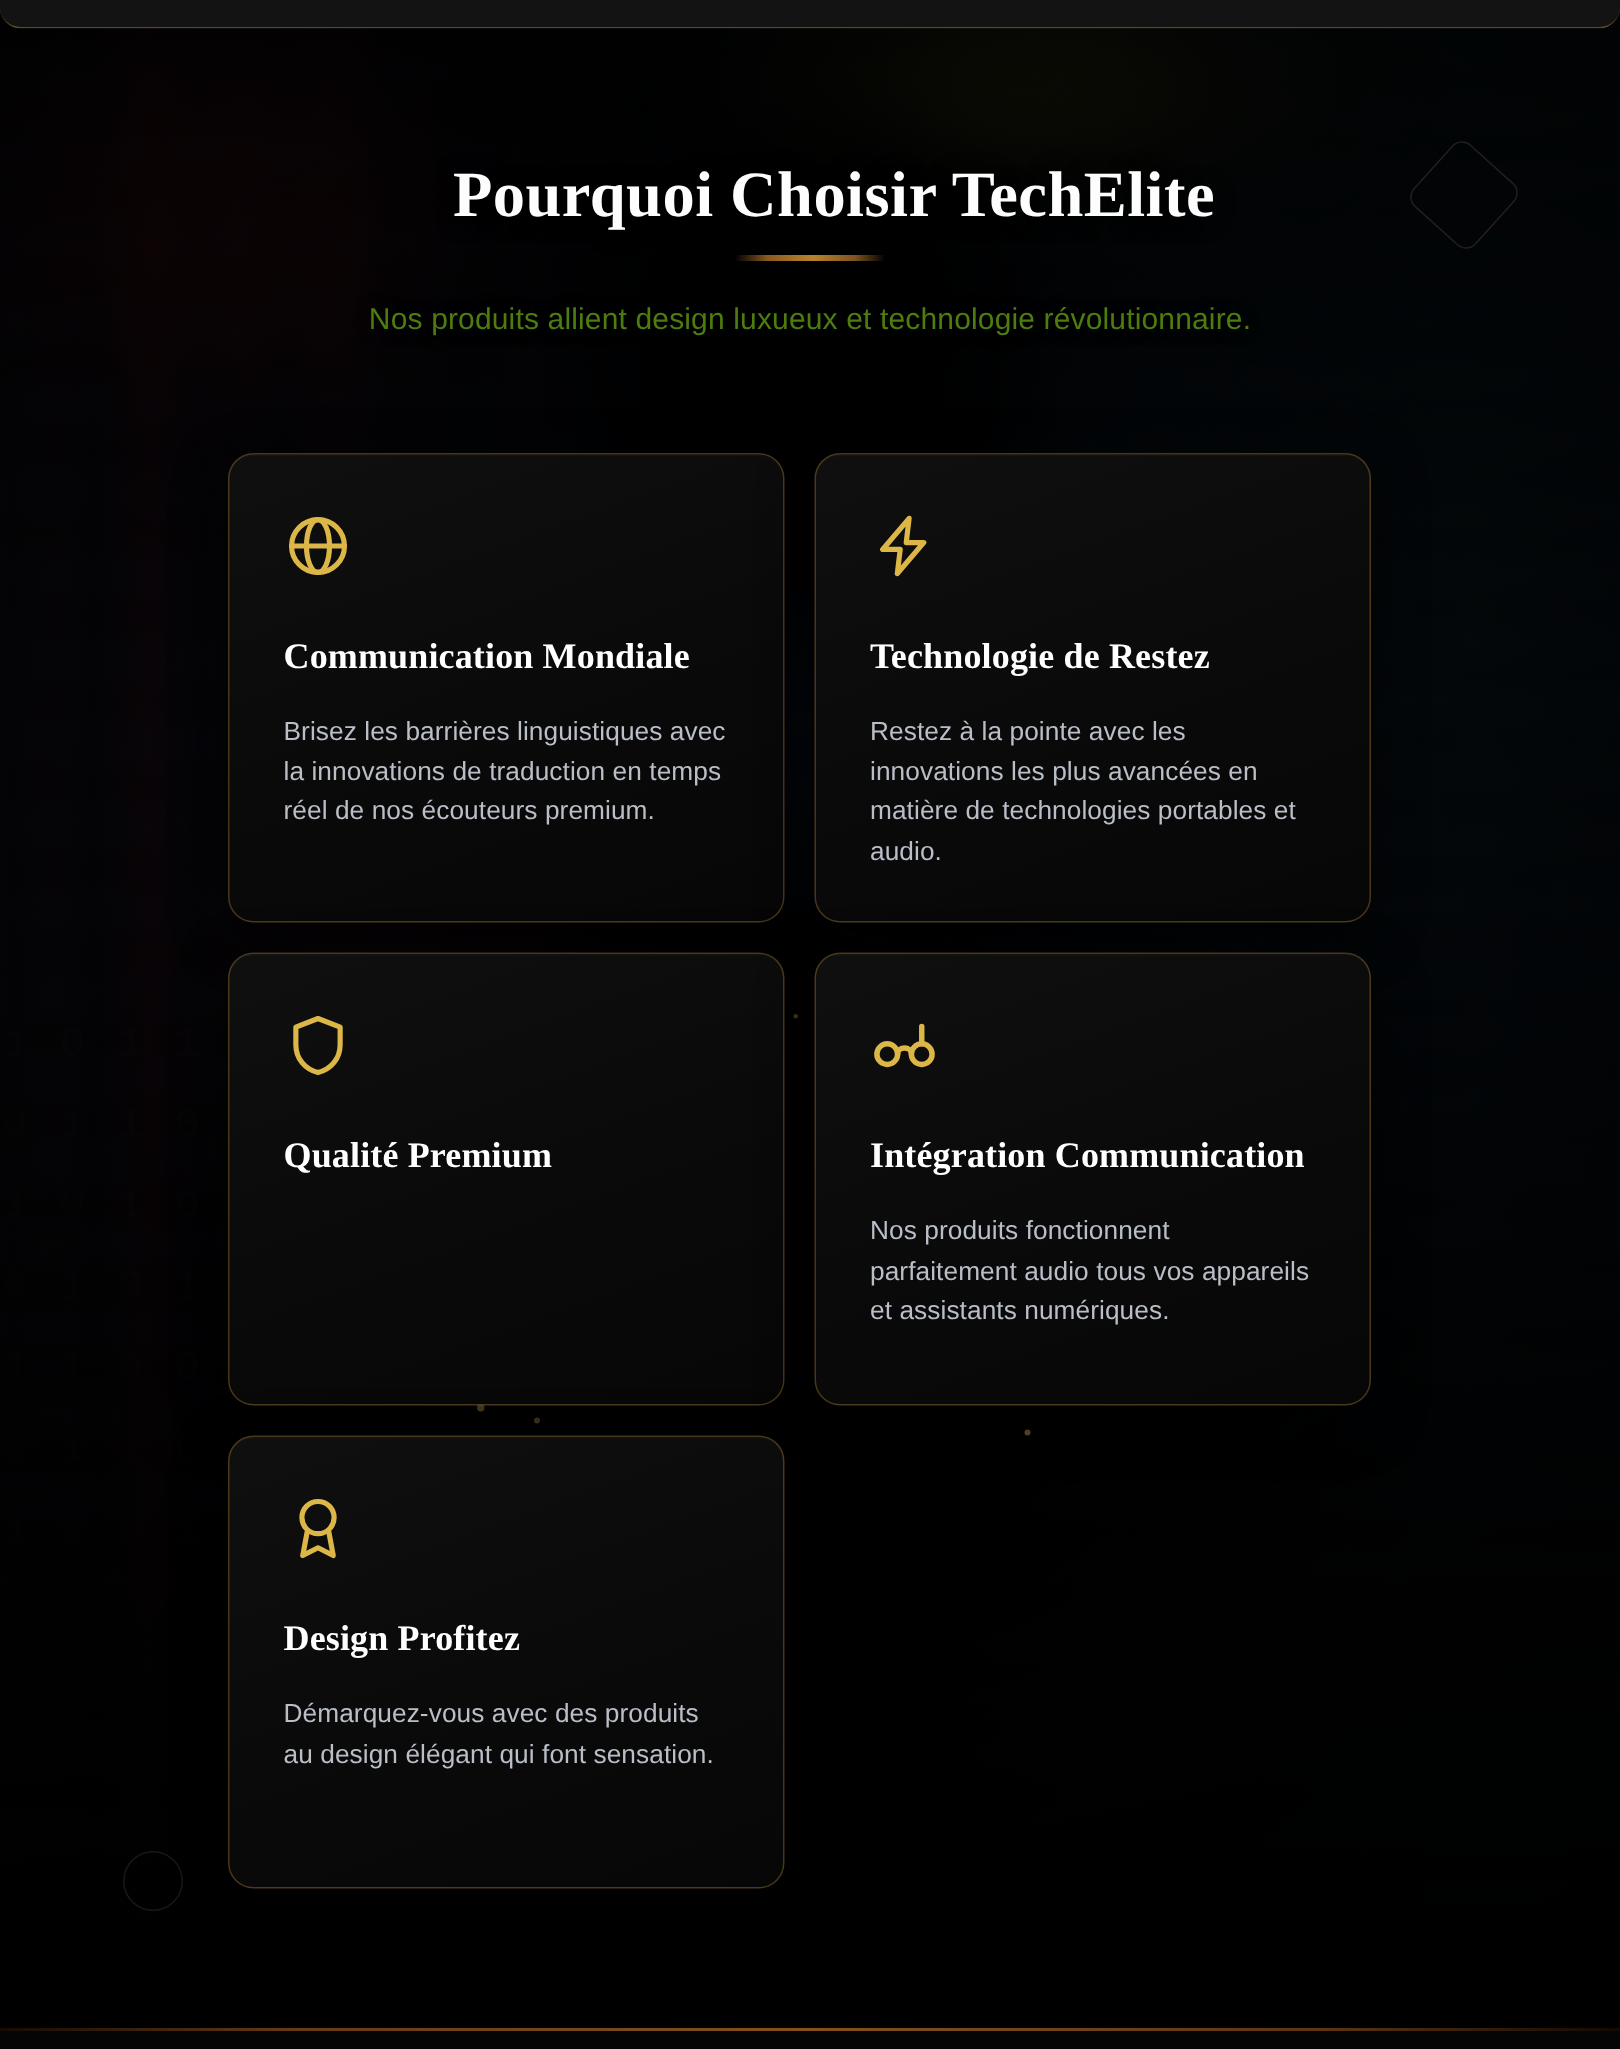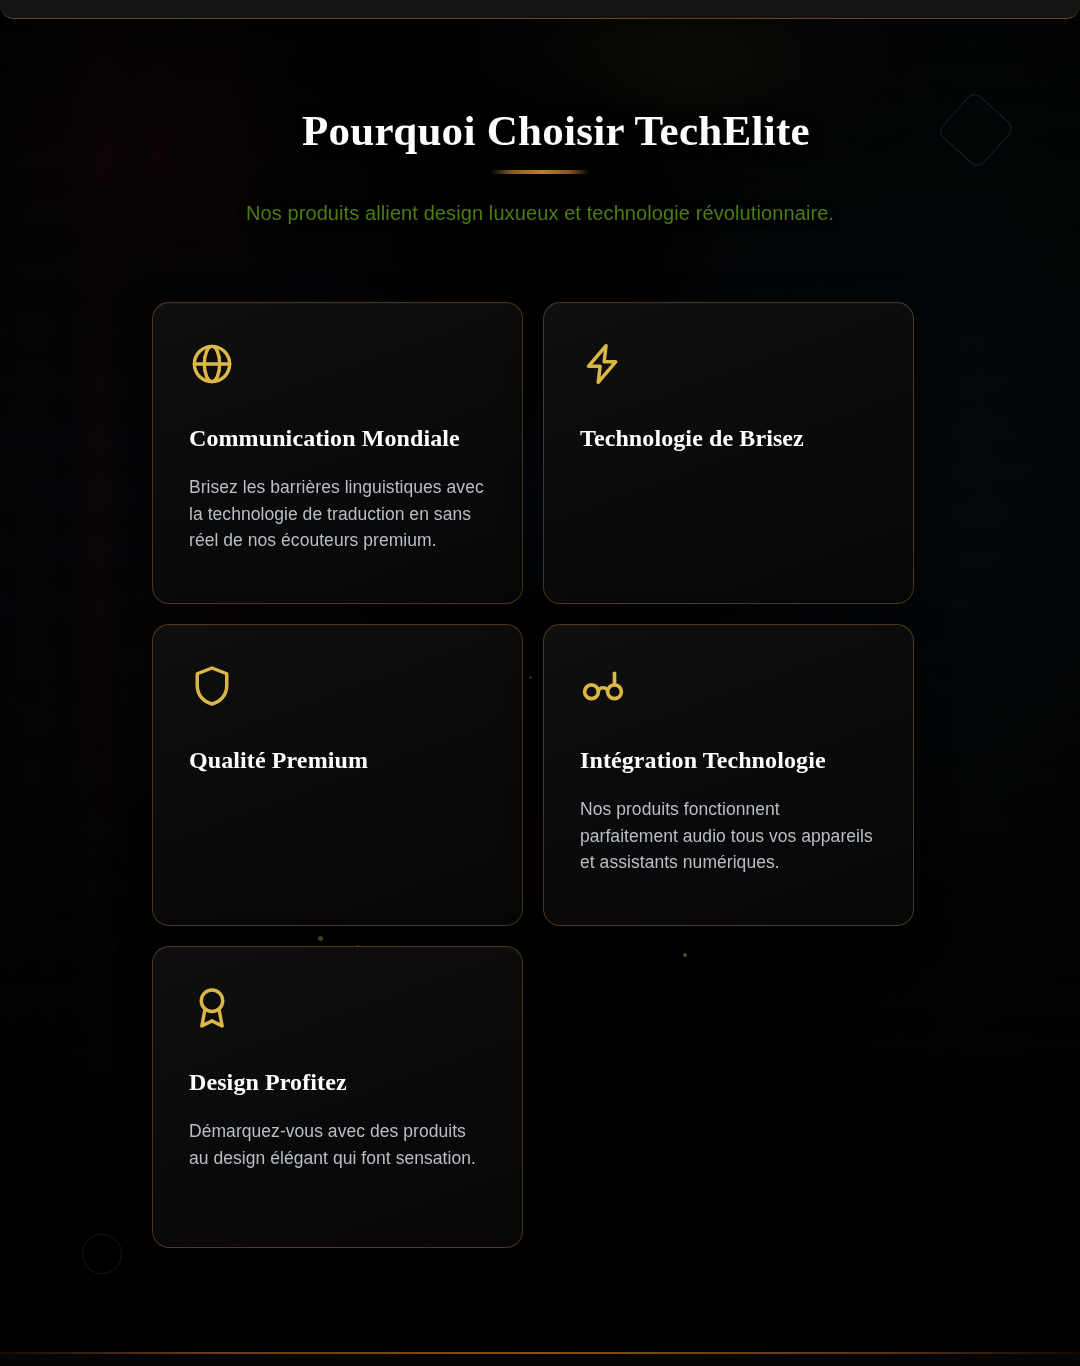--- a/index.html
+++ b/index.html
@@ -222,30 +222,31 @@
 
       <div class="card card-tall">
         <span class="card-icon">
           <svg viewBox="0 0 24 24" fill="none" stroke="currentColor" stroke-width="1.8" stroke-linecap="round" stroke-linejoin="round">
             <circle cx="12" cy="12" r="9.2"></circle>
               <line x1="2.8" y1="12" x2="21.2" y2="12"></line>
             <ellipse cx="12" cy="12" rx="4" ry="9.2"></ellipse>
           </svg>
         </span>
         <div class="card-title">Communication Mondiale</div>
-        <div class="card-desc">Brisez les barrières linguistiques avec la technologie de traduction en sans réel de nos écouteurs premium.</div>
+        <div class="card-desc">Brisez les barrières linguistiques avec la innovations de traduction en temps réel de nos écouteurs premium.</div>
       </div>
 
       <div class="card card-tall">
         <span class="card-icon">
           <svg viewBox="0 0 24 24" fill="none" stroke="currentColor" stroke-width="1.8" stroke-linecap="round" stroke-linejoin="round">
             <path d="M13.6 2.4 4.4 13.2h6.1l-1 8.4 9.2-10.8h-6.1z"></path>
           </svg>
         </span>
-        <div class="card-title">Technologie de Brisez</div>
+        <div class="card-title">Technologie de Restez</div>
+        <div class="card-desc">Restez à la pointe avec les innovations les plus avancées en matière de technologies portables et audio.</div>
       </div>
 
       <div class="card card-short">
         <span class="card-icon">
           <svg viewBox="0 0 24 24" fill="none" stroke="currentColor" stroke-width="1.8" stroke-linecap="round" stroke-linejoin="round">
             <path d="M12 2.6 4.3 5.6v6.1c0 4.9 3.2 8.5 7.7 9.7 4.5-1.2 7.7-4.8 7.7-9.7V5.6z"></path>
           </svg>
         </span>
         <div class="card-title">Qualité Premium</div>
       </div>
@@ -253,21 +254,21 @@
 
       <div class="card card-tall">
         <span class="card-icon">
           <svg viewBox="0 0 24 24" fill="none" stroke="currentColor" stroke-width="1.9" stroke-linecap="round" stroke-linejoin="round">
             <circle cx="6" cy="15" r="3.6"></circle>
               <circle cx="18" cy="15" r="3.6"></circle>
             <path d="M9.6 15c0-1.3 1.1-2.1 2.4-2.1s2.4.8 2.4 2.1"></path>
             <path d="M18 11.4V5.4"></path>
           </svg>
         </span>
-        <div class="card-title">Intégration Technologie</div>
+        <div class="card-title">Intégration Communication</div>
         <div class="card-desc">Nos produits fonctionnent parfaitement audio tous vos appareils et assistants numériques.</div>
       </div>
 
       <div class="card card-tall">
         <span class="card-icon">
           <svg viewBox="0 0 24 24" fill="none" stroke="currentColor" stroke-width="1.8" stroke-linecap="round" stroke-linejoin="round">
             <circle cx="12" cy="8.2" r="5.6"></circle>
             <path d="M8.3 12.9 6.7 21.4l5.3-2.7 5.3 2.7-1.6-8.5"></path>
           </svg>
         </span>

